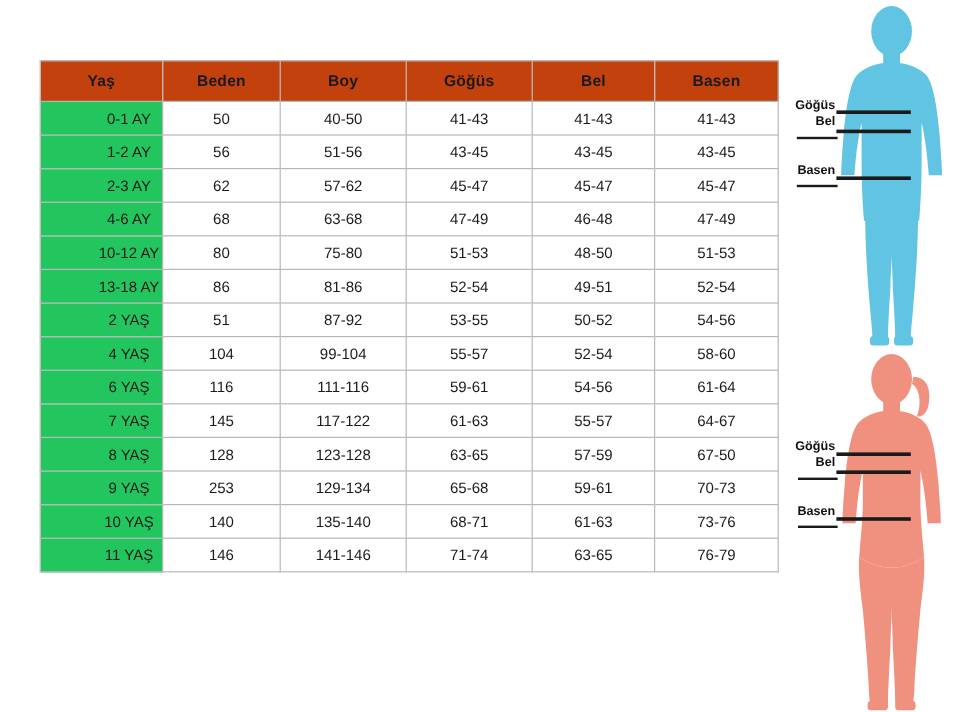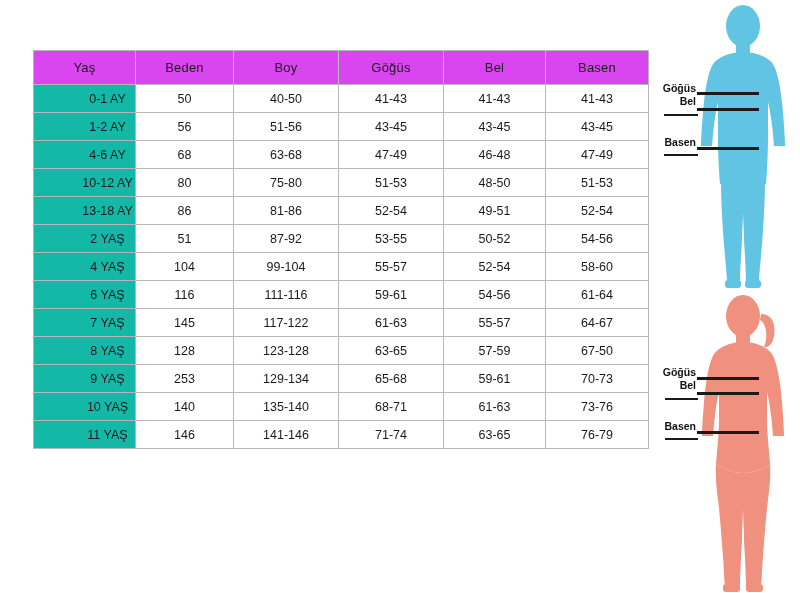--- a/index.html
+++ b/index.html
@@ -36,32 +36,32 @@
     border: 1px solid #b8b8b8;
     height: 28px;
     text-align: center;
     vertical-align: middle;
     font-size: 12.5px;
     color: #1a1a1a;
     padding: 0 2px;
     white-space: nowrap;
   }
   table.size-table thead th {
-    background: #d946ef;
-    font-weight: normal;
+    background: #c2410c;
+    font-weight: bold;
     height: 34px;
     font-size: 13px;
     letter-spacing: 0.2px;
   }
   table.size-table tbody td {
     background: #ffffff;
     font-weight: normal;
   }
   table.size-table tbody td.col-age {
-    background: #14b8a6;
+    background: #22c55e;
     padding-left: 48px;
   }
   col.c0 { width: 102px; }
   col.c1 { width: 98px; }
   col.c2 { width: 105px; }
   col.c3 { width: 105px; }
   col.c4 { width: 102px; }
   col.c5 { width: 103px; }
 
   
@@ -140,20 +140,28 @@
           <td>41-43</td>
           <td>41-43</td>
         </tr>
         <tr>
           <td class="col-age">1-2 AY</td>
           <td>56</td>
           <td>51-56</td>
           <td>43-45</td>
           <td>43-45</td>
           <td>43-45</td>
+        </tr>
+        <tr>
+          <td class="col-age">2-3 AY</td>
+          <td>62</td>
+          <td>57-62</td>
+          <td>45-47</td>
+          <td>45-47</td>
+          <td>45-47</td>
         </tr>
         <tr>
           <td class="col-age">4-6 AY</td>
           <td>68</td>
           <td>63-68</td>
           <td>47-49</td>
           <td>46-48</td>
           <td>47-49</td>
         </tr>
         <tr>

